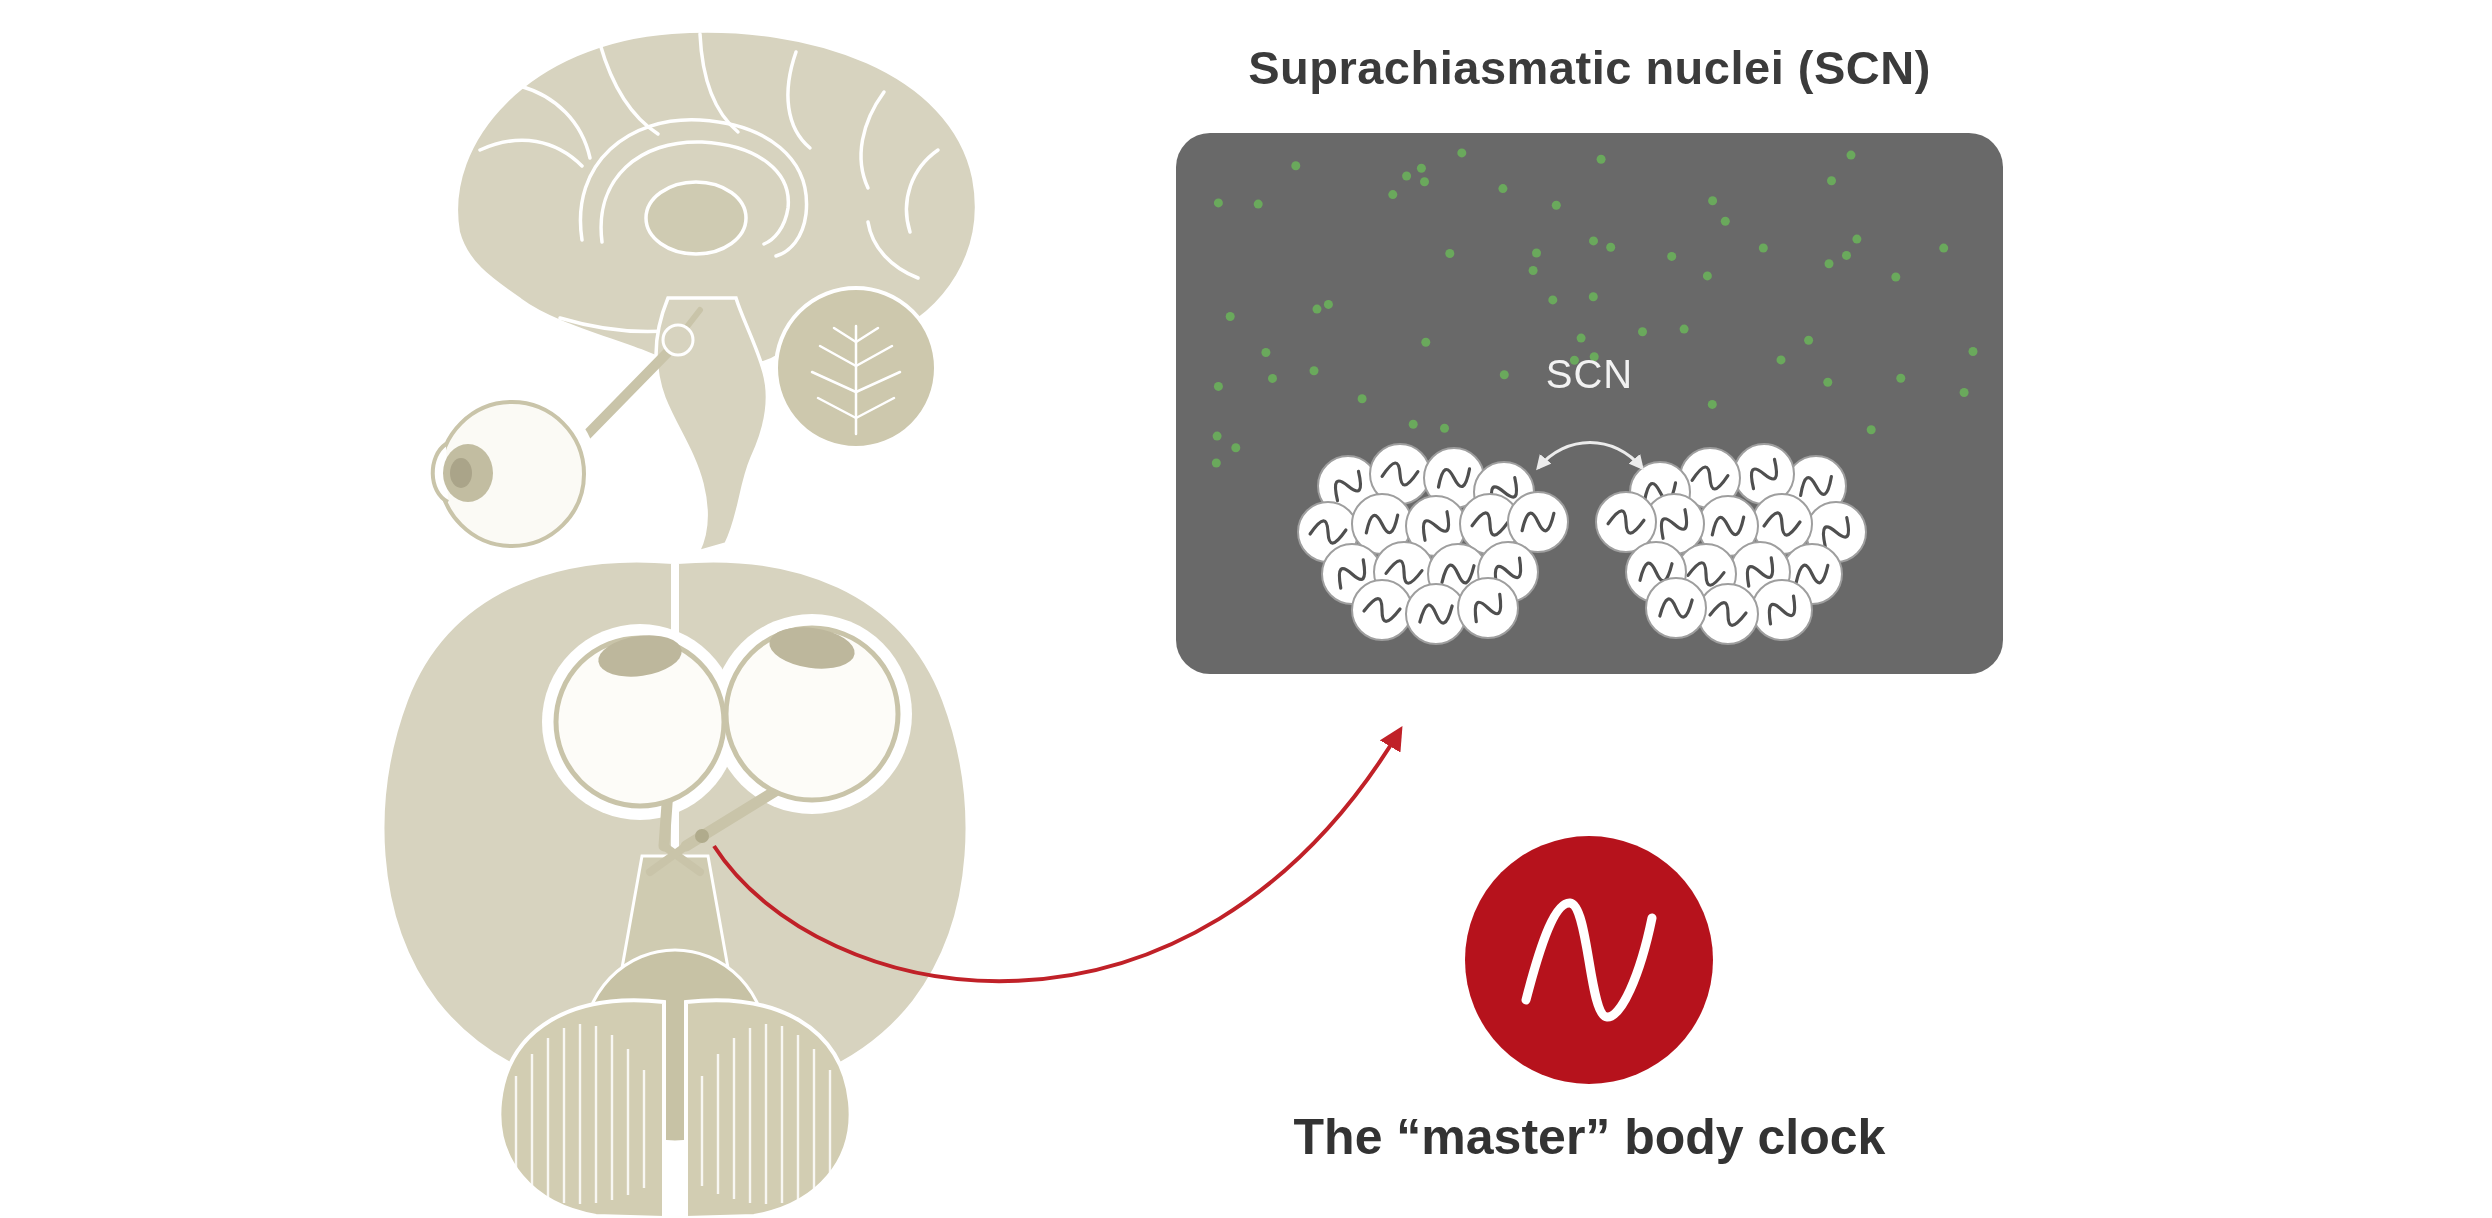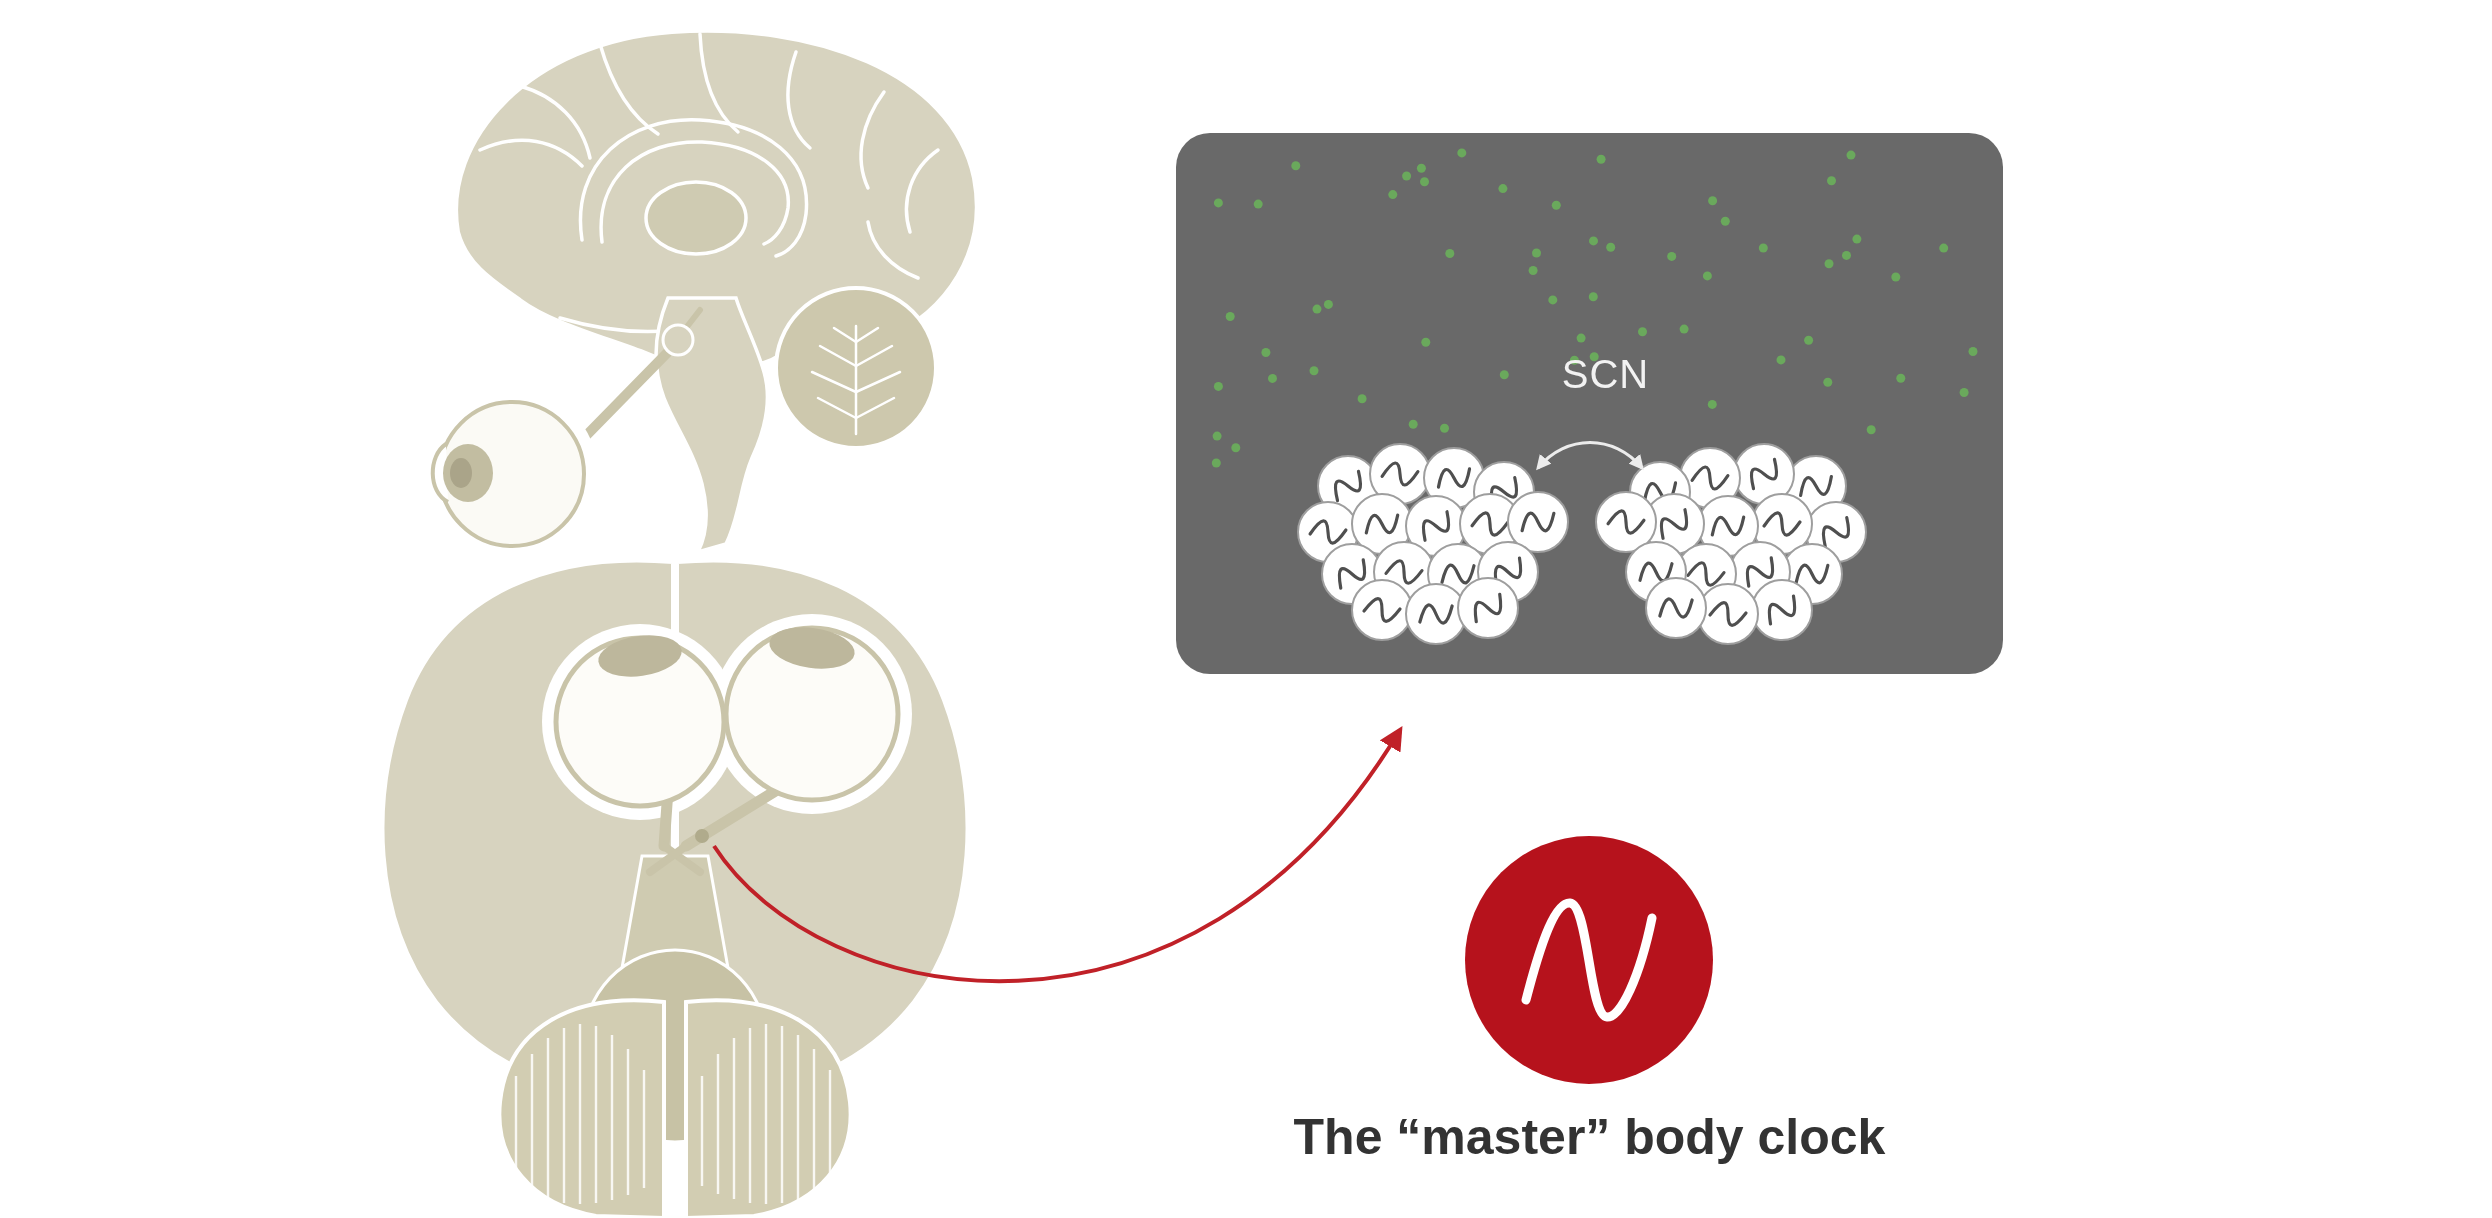--- a/index.html
+++ b/index.html
@@ -11,21 +11,21 @@
     font-family:"Liberation Sans",sans-serif;
   }
   .artwork{position:absolute;left:0;top:0;}
   .overlay{
     position:absolute;left:1176px;width:827px;
     text-align:center;pointer-events:none;
   }
   .panel-title{top:40px;font-size:47px;font-weight:700;color:#3b3b3b;letter-spacing:.5px;}
   .lbl{color:#f2f2f2;font-weight:400;}
   .lbl-iii{top:170px;font-size:40px;letter-spacing:3px;}
-  .lbl-scn{top:352px;font-size:40px;letter-spacing:1px;padding-left:16px;}
+  .lbl-scn{top:352px;font-size:40px;letter-spacing:1px;}
   .caption{top:1108px;font-size:50px;font-weight:700;color:#333333;}
 </style>
 </head>
 <body>
 
 <div class="stage">
 
   <svg class="artwork" width="2492" height="1218" viewBox="0 0 2492 1218">
     <defs>
       <marker id="ah-red" viewBox="0 0 10 10" refX="8" refY="5" markerWidth="6" markerHeight="6" orient="auto-start-reverse">
@@ -326,15 +326,16 @@
     </g>
 
     <path d="M 714 846 C 820 1010 1190 1080 1400 730" fill="none" stroke="#c02128" stroke-width="4" marker-end="url(#ah-red)"></path>
 
     <g>
       <circle cx="1589" cy="960" r="124" fill="#b6121c"></circle>
       <path d="M 1526 1000 C 1542 938 1556 902 1570 903 C 1589 905 1589 1016 1607 1017 C 1621 1018 1640 976 1652 918" fill="none" stroke="#ffffff" stroke-width="9" stroke-linecap="round"></path>
     </g>
   </svg>
 
+  <div class="overlay panel-title">Suprachiasmatic nuclei (SCN)</div>
   <div class="overlay lbl lbl-scn">SCN</div>
   <div class="overlay caption">The “master” body clock</div>
 </div>
 
 </body></html>

